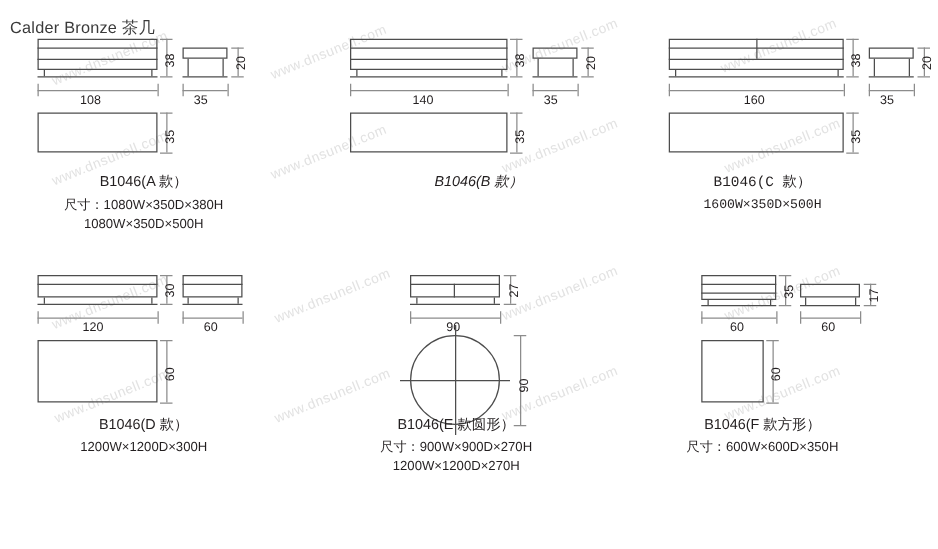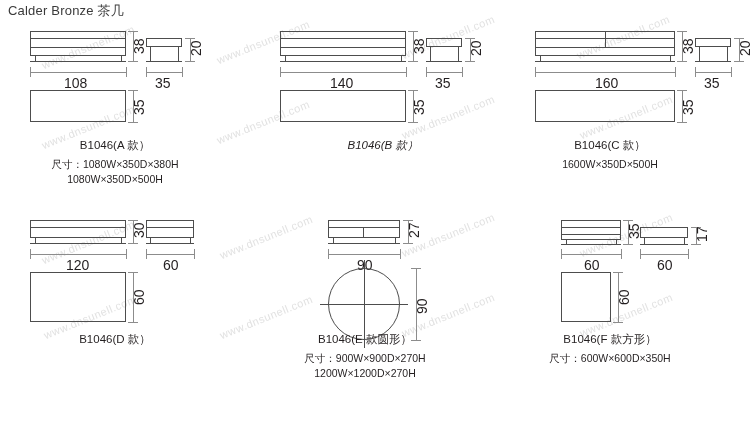--- a/index.html
+++ b/index.html
@@ -16,21 +16,21 @@
     position: relative;
   }
   #page {
     position: relative;
     width: 750px;
     height: 439px;
   }
   .page-title {
     position: absolute;
     left: 8px;
-    top: 2px;
+    top: 13px;
     font-size: 13px;
     color: #3a3a3a;
     letter-spacing: 0.2px;
   }
 
   
   .wm {
     position: absolute;
     font-size: 11px;
     color: #e2e2e2;
@@ -76,21 +76,21 @@
     width: 1px;
     background: #8c8c8c;
   }
   .tick-h {
     position: absolute;
     height: 1px;
     background: #8c8c8c;
   }
   .dim-label {
     position: absolute;
-    font-size: 14px;
+    font-size: 10px;
     color: #231f20;
     white-space: nowrap;
   }
   .dim-label.vert {
     transform: rotate(-90deg);
     transform-origin: left top;
   }
 
   
   .caption {
@@ -266,21 +266,21 @@
     <div class="tick-v" style="left:190px; top:67px; height:10px;"></div>
     <div class="tick-v" style="left:226px; top:67px; height:10px;"></div>
     <div class="dim-label" style="left:199px; top:75px;">35</div>
 
     <div class="box" style="left:30px; top:90px; width:140px; height:32px;"></div>
     <div class="dim-line dim-v" style="left:177px; top:90px; height:32px;"></div>
     <div class="tick-h" style="left:172px; top:90px; width:10px;"></div>
     <div class="tick-h" style="left:172px; top:122px; width:10px;"></div>
     <div class="dim-label vert" style="left:175px; top:115px;">35</div>
 
-    <div class="caption" style="left:-10px; top:138px;">
+    <div class="caption" style="left:-10px; top:138px;font-family:Liberation Mono, monospace;">
       <div class="code">B1046(C 款）</div>
       <div class="spec">1600W×350D×500H</div>
     </div>
   </div>
 
   <div class="item" style="left:0px; top:192px;">
 
     <div class="box" style="left:30px; top:28px; width:96px; height:18px;"></div>
     <div class="hline" style="left:30px; top:35px; width:96px;"></div>
     <div class="vline" style="left:35px; top:46px; height:5px;"></div>
@@ -309,20 +309,21 @@
     <div class="dim-label" style="left:163px; top:65px;">60</div>
 
     <div class="box" style="left:30px; top:80px; width:96px; height:50px;"></div>
     <div class="dim-line dim-v" style="left:133px; top:80px; height:50px;"></div>
     <div class="tick-h" style="left:128px; top:80px; width:10px;"></div>
     <div class="tick-h" style="left:128px; top:130px; width:10px;"></div>
     <div class="dim-label vert" style="left:131px; top:113px;">60</div>
 
     <div class="caption" style="left:0px; top:140px;">
       <div class="code">B1046(D 款）</div>
+      <div class="spec">1200W×1200D×300H</div>
     </div>
   </div>
 
   <div class="item" style="left:250px; top:192px;">
 
     <div class="box" style="left:78px; top:28px; width:72px; height:18px;"></div>
     <div class="hline" style="left:78px; top:35px; width:72px;"></div>
     <div class="vline" style="left:113px; top:35px; height:11px;"></div>
     <div class="vline" style="left:83px; top:46px; height:5px;"></div>
     <div class="vline" style="left:145px; top:46px; height:5px;"></div>

